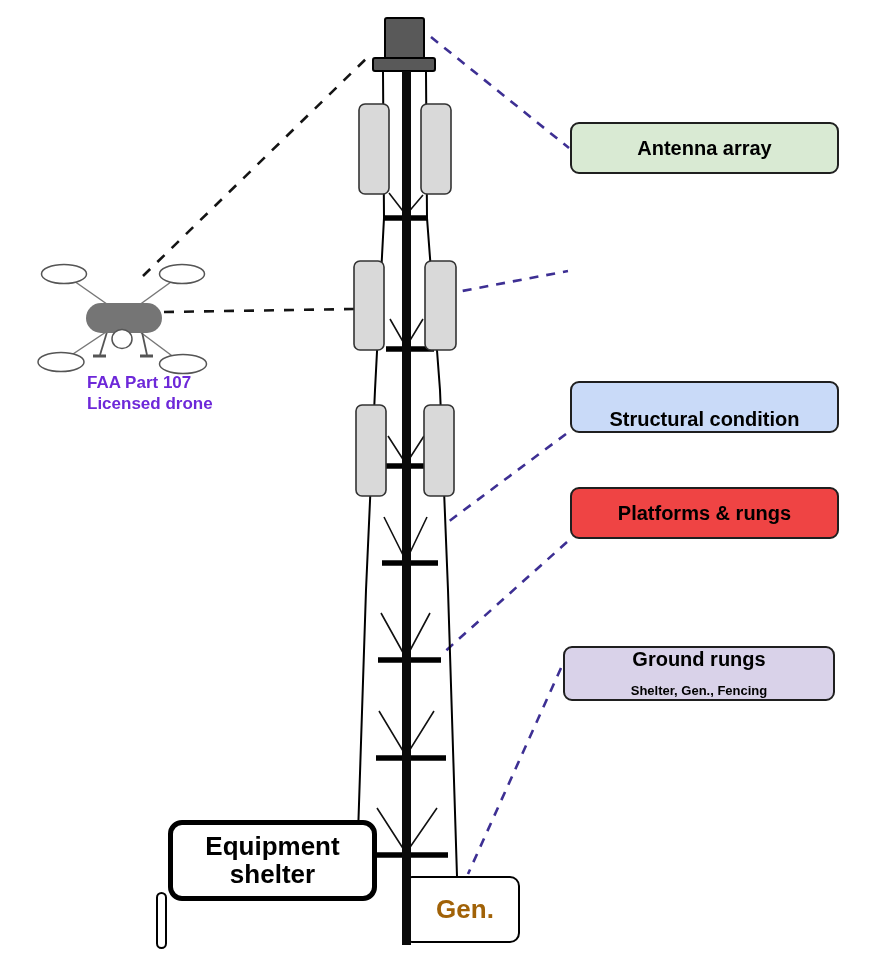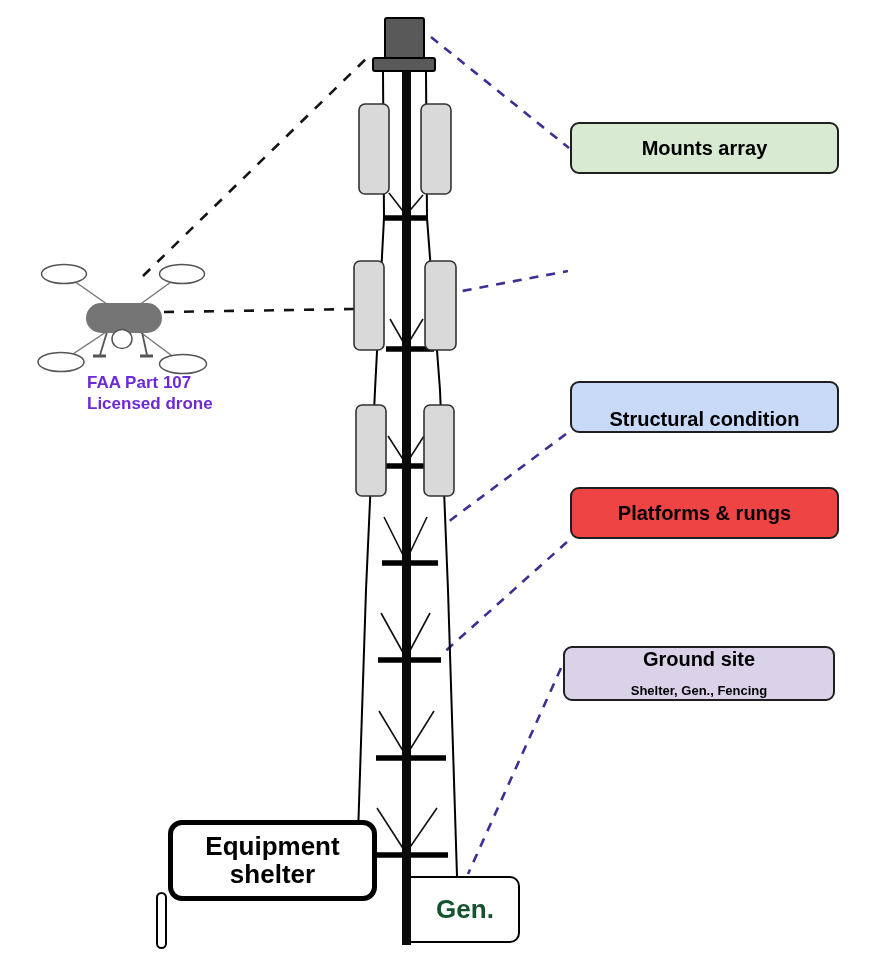--- a/index.html
+++ b/index.html
@@ -58,21 +58,21 @@
     z-index: 3;
   }
   .gen-box {
     position: absolute;
     left: 402px; top: 876px;
     width: 106px; height: 63px;
     background: #ffffff;
     border: 2.5px solid #000;
     border-radius: 10px;
     display: flex; align-items: center; justify-content: center;
-    font-size: 26px; font-weight: bold; color: #14532d;
+    font-size: 26px; font-weight: bold; color: #a16207;
     padding-left: 8px;
     z-index: 3;
   }
   .ground-pole {
     position: absolute;
     left: 156px; top: 892px;
     width: 7px; height: 53px;
     background: #ffffff;
     border: 2px solid #000;
     border-radius: 6px;
@@ -172,34 +172,34 @@
         <line x1="142" y1="332" x2="147" y2="355"></line>
         <line x1="93" y1="356" x2="106" y2="356" stroke-width="3"></line>
         <line x1="140" y1="356" x2="153" y2="356" stroke-width="3"></line>
       </g>
       <rect x="86" y="303" width="76" height="30" rx="15" fill="#757575"></rect>
       <ellipse cx="122" cy="339" rx="10" ry="9.5" fill="#ffffff" stroke="#555" stroke-width="1.5"></ellipse>
     </g>
   </svg>
 
   <div class="callout" style="top: 122px; background: rgb(217, 234, 211);">
-    <span>Mounts array</span>
+    <span>Antenna array</span>
   </div>
 
 
   <div class="callout" style="top: 381px; background: rgb(201, 218, 248); align-items: flex-end;">
     <span>Structural condition</span>
   </div>
 
   <div class="callout" style="top: 487px; background: #ef4444;">
     <span>Platforms &amp; rungs</span>
   </div>
 
   <div class="callout ground" style="top: 646px; background: rgb(217, 210, 233);">
-    <span>Ground site</span>
+    <span>Ground rungs</span>
     <span class="sub">Shelter, Gen., Fencing</span>
   </div>
 
   <div class="ground-pole"></div>
 
   <div class="shelter">
     <span>Equipment
 shelter</span>
   </div>
 

